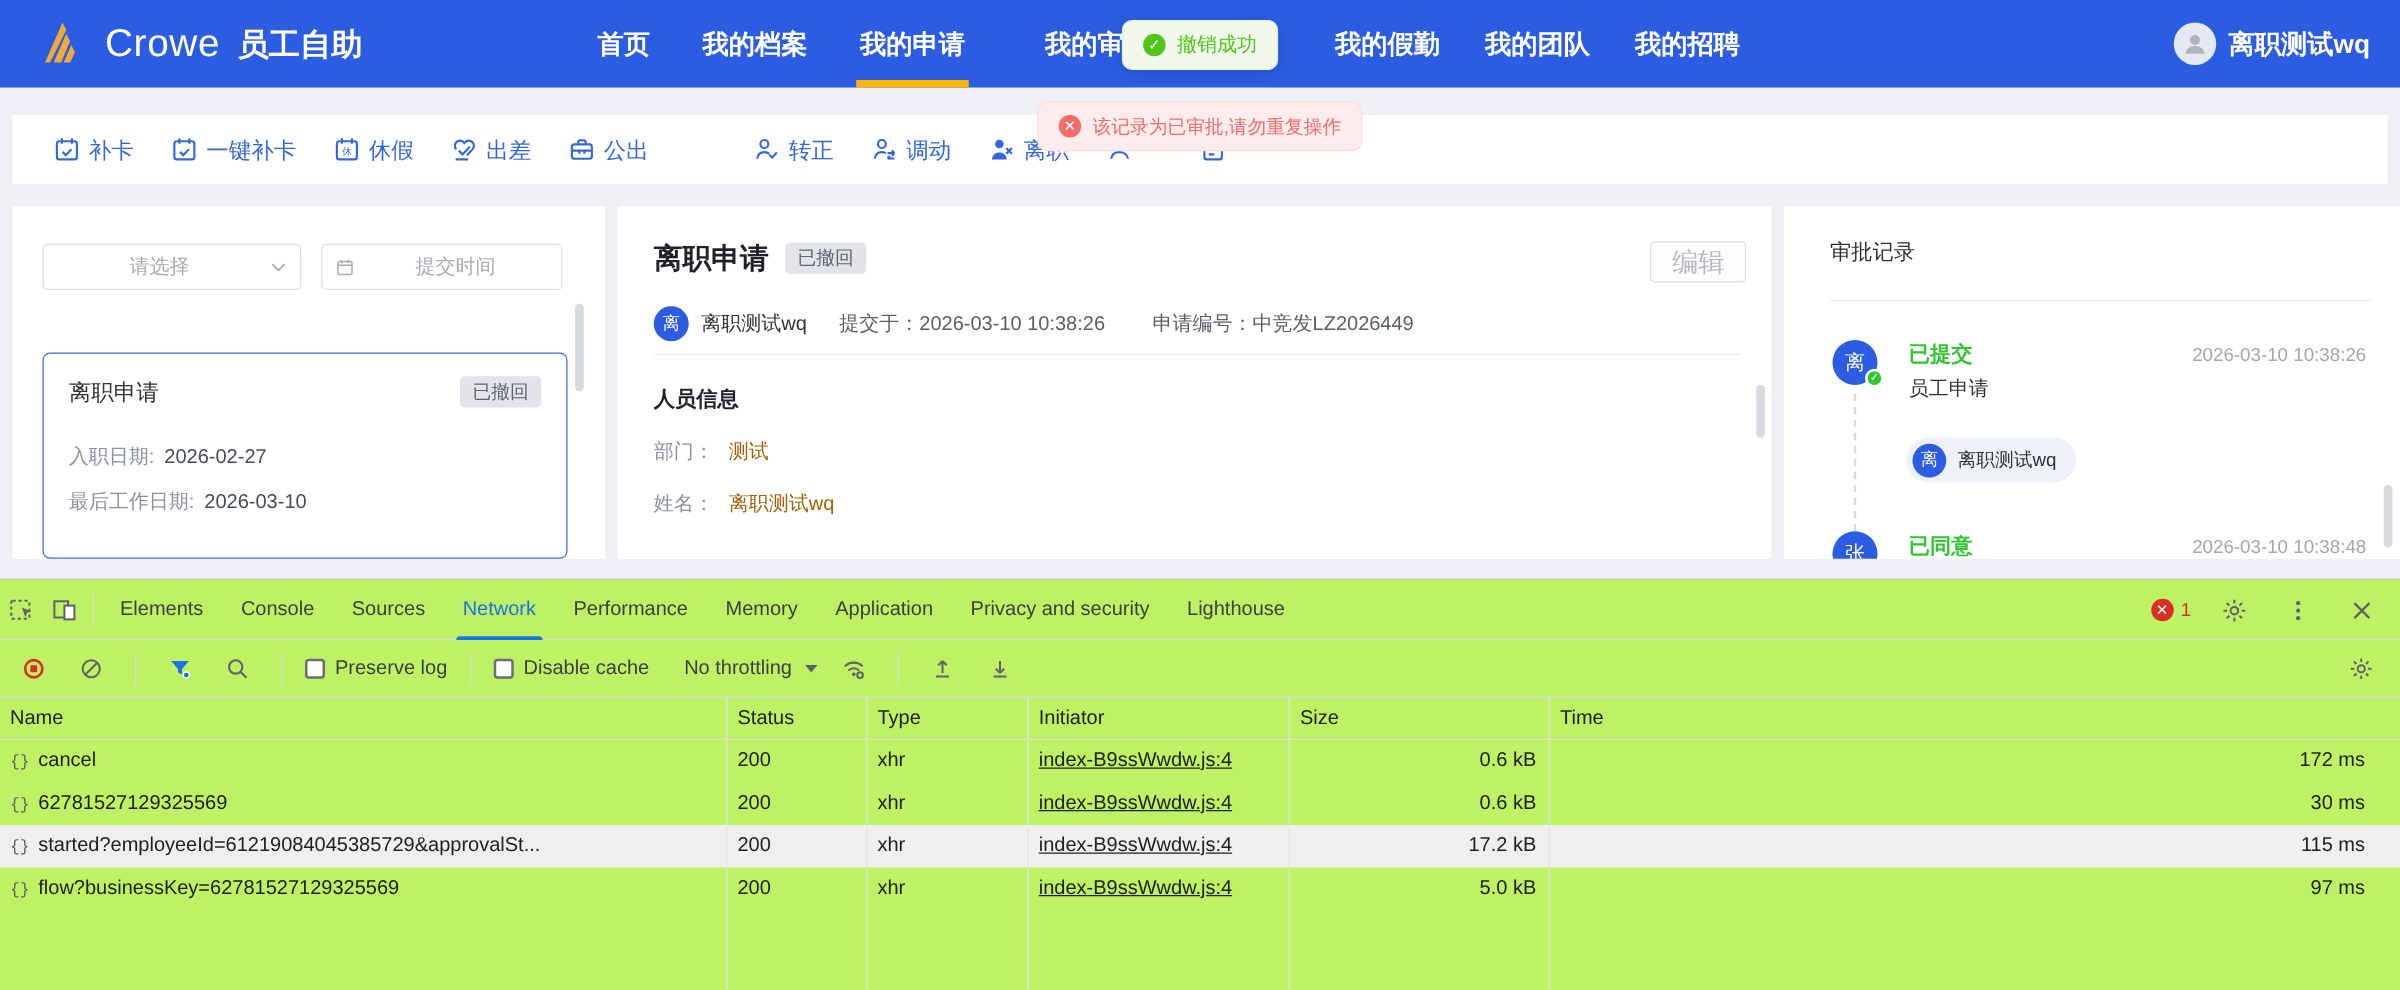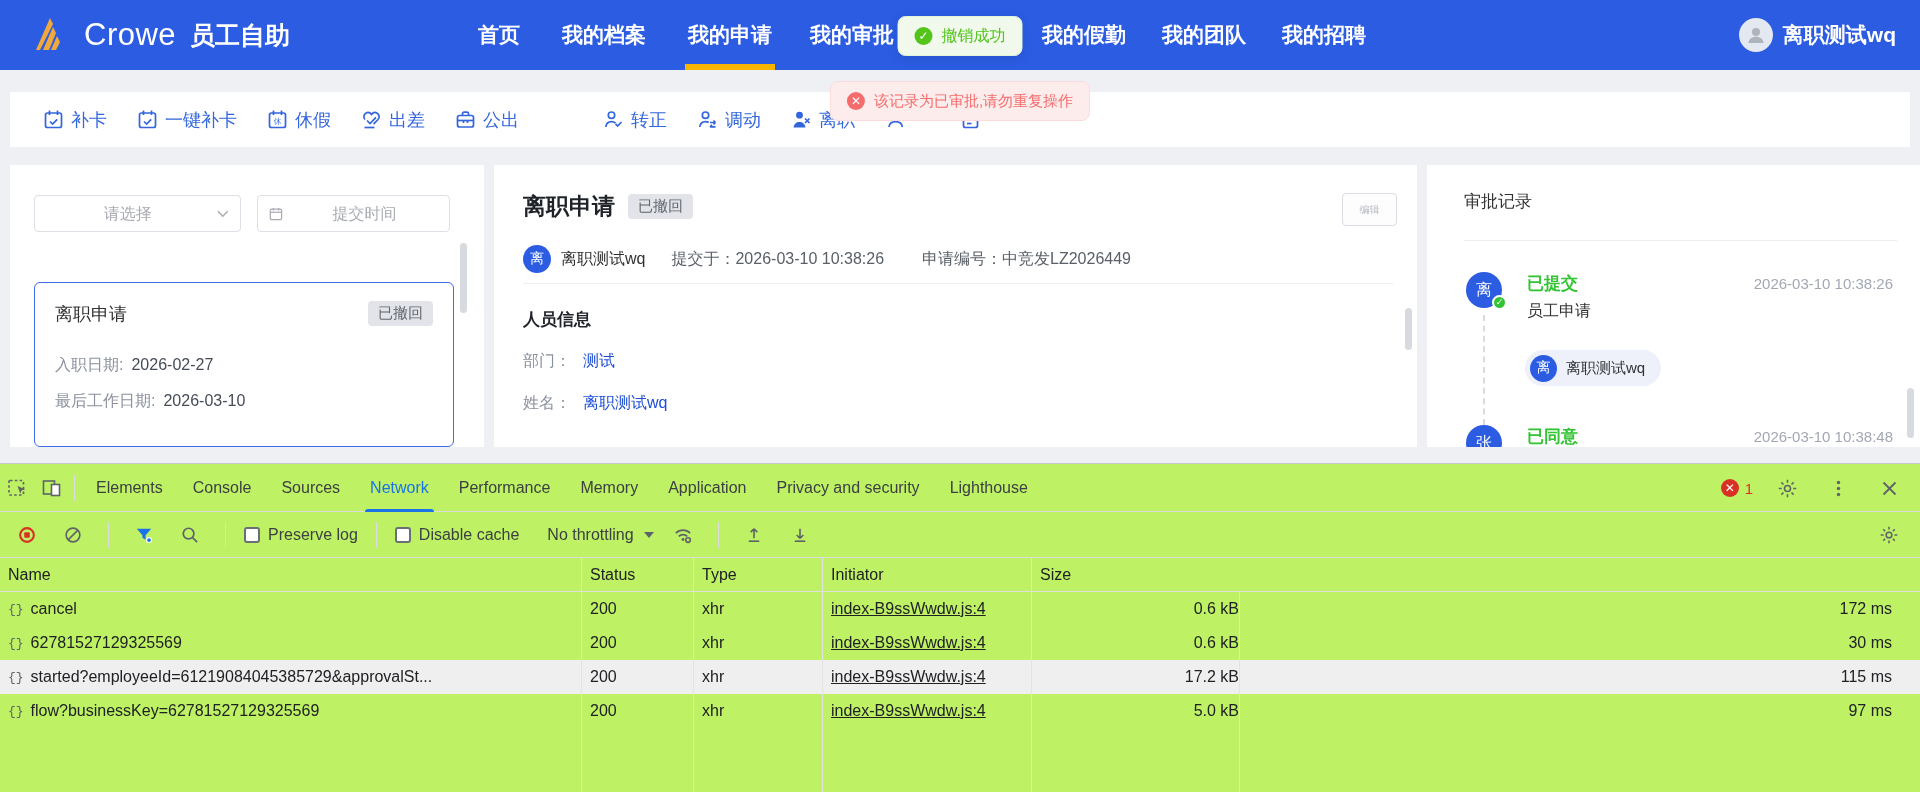--- a/index.html
+++ b/index.html
@@ -9,21 +9,21 @@
 
   
   .app-header { position:absolute; left:0; top:0; width:1920px; height:70px; background:#2b5ce2; }
   .logo { position:absolute; left:26px; top:0; height:70px; display:flex; align-items:center; gap:12px; }
   .logo-crowe { color:#fff; font-size:31px; letter-spacing:.5px; }
   .logo-product { color:#fff; font-size:25px; font-weight:bold; margin-left:2px; }
   .nav { position:absolute; left:478px; top:0; height:70px; display:flex; align-items:stretch; }
   .nav-item { position:relative; display:flex; align-items:center; color:#fff; font-size:21px; font-weight:bold; cursor:pointer; }
   .nav-item:nth-child(1){ margin-right:42px; }
   .nav-item:nth-child(2){ margin-right:42px; }
-  .nav-item:nth-child(3){ margin-right:38px; }
+  .nav-item:nth-child(3){ margin-right:64px; }
   .nav-item:nth-child(4){ margin-right:148px; }
   .nav-item:nth-child(5){ margin-right:36px; }
   .nav-item:nth-child(6){ margin-right:36px; }
   .nav-item.active::after { content:""; position:absolute; left:-3px; right:-3px; bottom:0; height:6px; background:#f7b500; }
   .user-box { position:absolute; right:24px; top:0; height:70px; display:flex; align-items:center; gap:10px; }
   .user-avatar { width:34px; height:34px; border-radius:50%; background:#e4e8f1; display:flex; align-items:center; justify-content:center; }
   .user-name { color:#fff; font-size:21px; font-weight:bold; }
 
   
   .toast { position:absolute; left:50%; transform:translateX(-50%); height:40px; display:flex; align-items:center; gap:9px; border-radius:8px; padding:0 16px; z-index:60; }
@@ -57,31 +57,31 @@
   .lcard-title { font-size:18px; color:#303133; font-weight:500; }
   .badge { background:#e2e4e9; color:#60666f; font-size:15px; padding:3px 10px; border-radius:4px; white-space:nowrap; }
   .lcard-f { position:absolute; left:20px; font-size:16px; }
   .lcard-f .lbl { color:#8b919e; }
   .lcard-f .val { color:#454c57; margin-left:8px; }
   .scroll-thumb { position:absolute; width:7px; background:#d7dade; border-radius:4px; }
 
   
   .mp-title-row { position:absolute; left:29px; top:26px; display:flex; align-items:center; gap:13px; }
   .mp-title { font-size:23px; color:#1f2329; font-weight:600; }
-  .mp-edit { position:absolute; right:20px; top:28px; width:55px; height:33px; background:#fdfdfe; border:1px solid #dadde3; border-radius:4px; color:#b6bac1; font-size:10px; cursor:pointer; }
+  .mp-edit { position:absolute; right:20px; top:28px; width:77px; height:33px; background:#fdfdfe; border:1px solid #dadde3; border-radius:4px; color:#b6bac1; font-size:21px; cursor:pointer; }
   .mp-applicant { position:absolute; left:29px; top:80px; display:flex; align-items:center; font-size:16px; color:#5a6068; }
   .mini-avatar { width:28px; height:28px; border-radius:50%; background:#2b5ce2; color:#fff; font-size:14px; display:flex; align-items:center; justify-content:center; flex:none; }
   .mp-name { color:#303133; font-weight:500; margin-left:10px; }
   .mp-meta1 { margin-left:26px; }
   .mp-meta2 { margin-left:38px; }
   .mp-divider { position:absolute; left:29px; right:24px; top:118px; border-top:1px solid #ebedf0; }
   .mp-section { position:absolute; left:29px; top:143px; font-size:17px; font-weight:bold; color:#1f2329; }
   .mp-field { position:absolute; left:29px; font-size:16px; }
   .mp-field .lbl { color:#8b919e; display:inline-block; min-width:52px; }
-  .mp-field .val { color:#1d4ed8; margin-left:8px; }
+  .mp-field .val { color:#a16207; margin-left:8px; }
 
   
   .rp-title { position:absolute; left:37px; top:25px; font-size:17px; color:#303133; }
   .rp-divider { position:absolute; left:37px; right:23px; top:75px; border-top:1px solid #ebedf0; }
   .step { position:absolute; left:39px; right:27px; display:flex; }
   .step-avatar { position:relative; width:36px; height:36px; flex:none; }
   .step-avatar .av { width:36px; height:36px; border-radius:50%; background:#2b5ce2; color:#fff; font-size:16px; display:flex; align-items:center; justify-content:center; }
   .step-check { position:absolute; right:-5px; bottom:-2px; width:15px; height:15px; border-radius:50%; background:#33c433; border:2px solid #fff; color:#fff; font-size:9px; line-height:11px; text-align:center; }
   .step-body { flex:1; margin-left:25px; }
   .step-r1 { display:flex; justify-content:space-between; align-items:baseline; }
@@ -115,21 +115,21 @@
   .caret { width:0; height:0; border-left:5px solid transparent; border-right:5px solid transparent; border-top:6px solid #5f6368; }
   .dt-gear-right { position:absolute; right:14px; }
 
   .nt-grid { display:grid; grid-template-columns:582px 112px 129px 209px 208px 1fr; }
   .nt-head { height:34px; border-bottom:1px solid #e0e0e0; }
   .nt-head .cell { font-size:16px; color:#202124;text-align:center; }
   .cell { display:flex; align-items:center; padding-left:8px; border-right:1px solid #e3e3e3; overflow:hidden; white-space:nowrap; }
   .cell:last-child { border-right:none; }
   .nt-row { height:34px; font-size:16px; color:#202124; cursor:pointer; }
   .nt-row.shade { background:#efefef; }
-  .cell.num { justify-content:flex-end; }
+  .cell.num { justify-content:flex-end; padding-right:10px; }
   .cell.time { justify-content:flex-end; padding-right:28px; }
   .req-ic { color:#5f6368; font-size:13px; font-family:"Liberation Mono", monospace; margin-right:7px; flex:none; }
   .init-link { color:#202124; text-decoration:underline; cursor:pointer; }
   .nt-empty { height:65px; }
   .nt-empty .cell { height:65px; }
 </style>
 </head>
 <body>
 
 <div class="screen">
@@ -476,20 +476,21 @@
         </svg>
       </span>
     </div>
 
     <div class="nt-grid nt-head">
       <span class="cell">Name</span>
       <span class="cell">Status</span>
       <span class="cell">Type</span>
       <span class="cell">Initiator</span>
       <span class="cell">Size</span>
+      <span class="cell">Time</span>
     </div>
 
     <div class="nt-grid nt-row">
       <span class="cell">
           <span class="req-ic">{}</span>
           <span>cancel</span>
         </span>
       <span class="cell">200</span>
       <span class="cell">xhr</span>
       <span class="cell">

